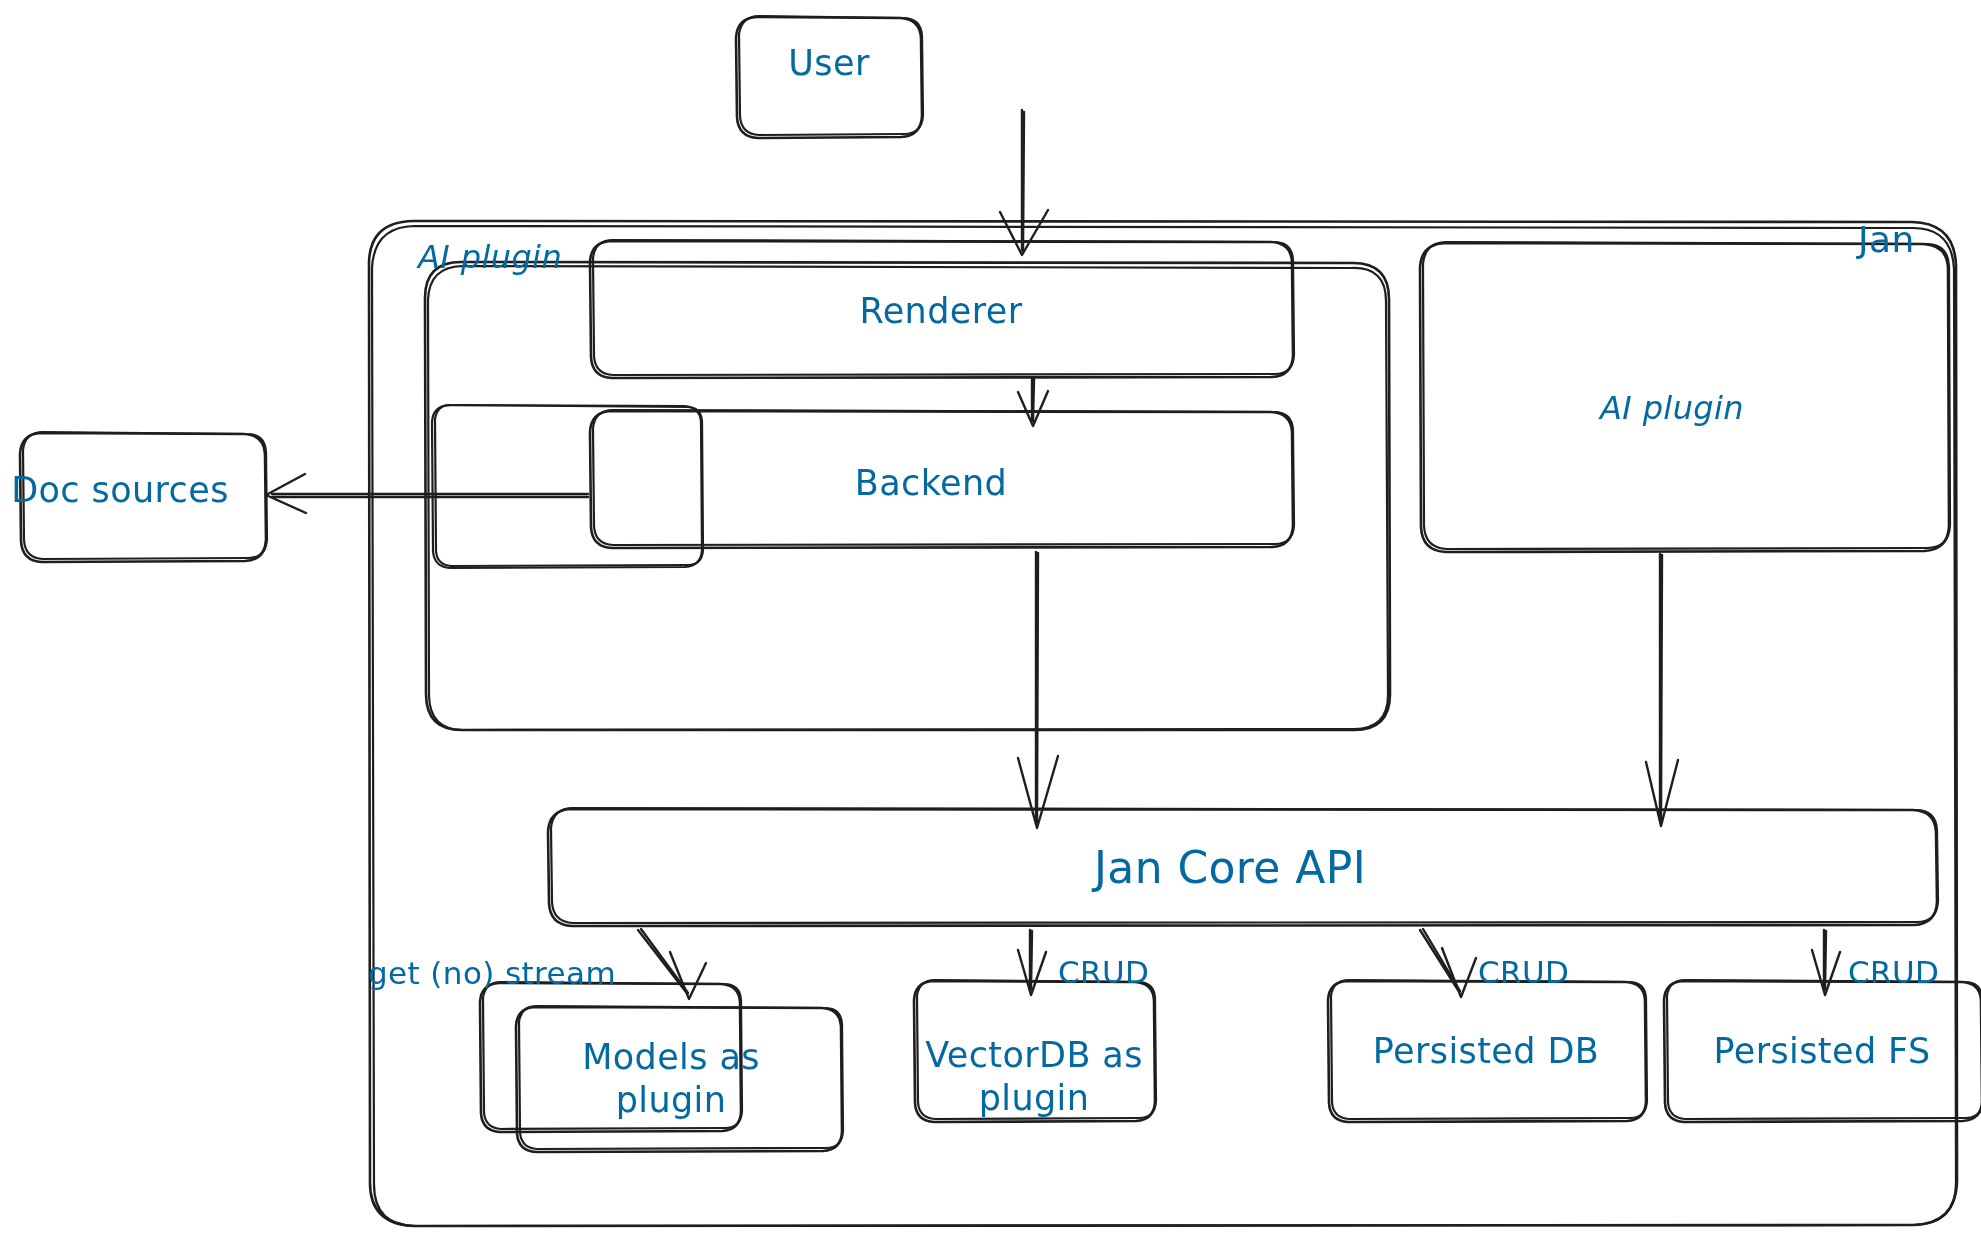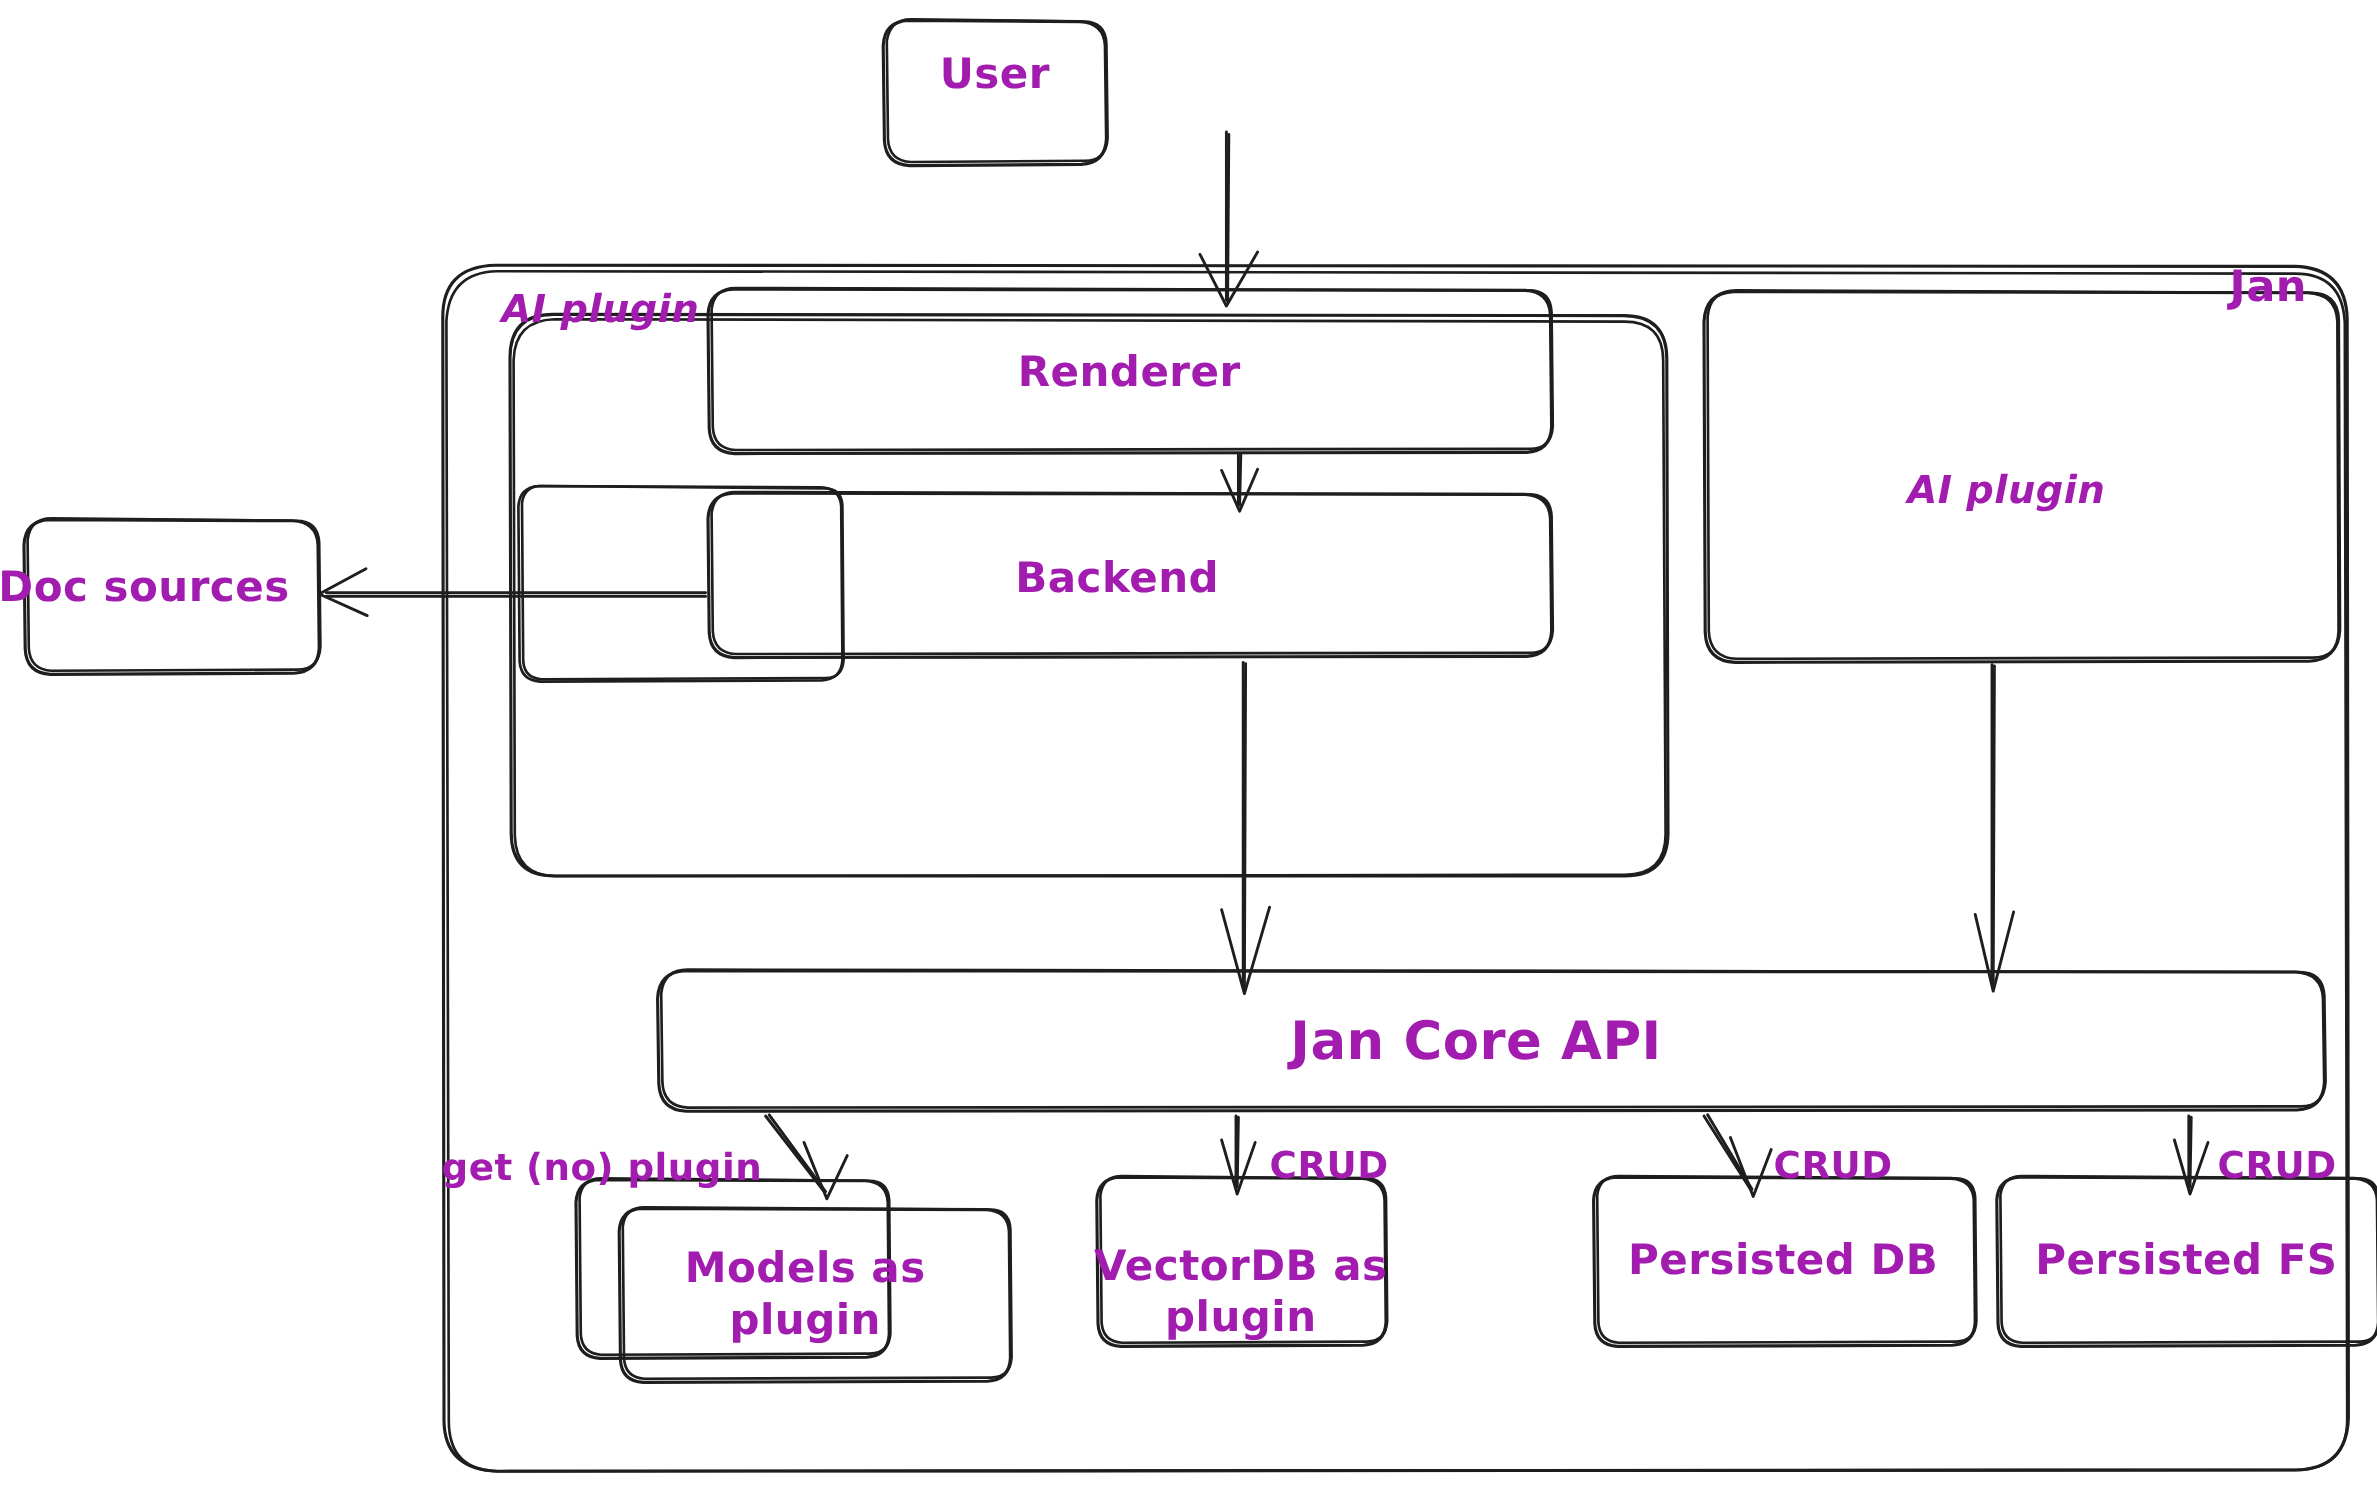--- a/index.html
+++ b/index.html
@@ -19,27 +19,26 @@
     overflow: hidden;
   }
   #sketch {
     position: absolute;
     inset: 0;
     width: 1981px;
     height: 1246px;
   }
   .lbl {
     position: absolute;
-    color: #a21caf;
+    color: #0369a1;
     font-family: "DejaVu Sans", sans-serif;
     white-space: pre;
     line-height: 1.22;
     letter-spacing: 0.4px;
     pointer-events: auto;
-    font-weight: bold;
   }
   .lbl.center {
     text-align: center;
     transform: translate(-50%, -50%);
   }
   .lbl.left {
     text-align: left;
   }
   .t-node    { font-size: 35px; }
   .t-group   { font-size: 32px; font-style: italic; }
@@ -204,21 +203,21 @@
 
   <div class="lbl t-node center" style="left:931px; top:483px;">Backend</div>
 
   <div class="lbl t-group center" style="left:1672px; top:409px;">AI plugin</div>
 
   <div class="lbl t-node center" style="left:120px; top:490px;">Doc sources</div>
 
 
   <div class="lbl t-api center" style="left:1230px; top:868px;">Jan Core API</div>
 
-  <div class="lbl t-edge left" style="left:368px; top:955px;">get (no) plugin</div>
+  <div class="lbl t-edge left" style="left:368px; top:955px;">get (no) stream</div>
 
   <div class="lbl t-edge left" style="left:1058px; top:954px;">CRUD</div>
   <div class="lbl t-edge left" style="left:1478px; top:954px;">CRUD</div>
   <div class="lbl t-edge left" style="left:1848px; top:954px;">CRUD</div>
 
   <div class="lbl t-node center" style="left:671px; top:1079px; white-space:pre-line;text-align:center;">Models as
 plugin</div>
 
   <div class="lbl t-node center" style="left:1034px; top:1077px; white-space:pre-line;">VectorDB as
 plugin</div>

